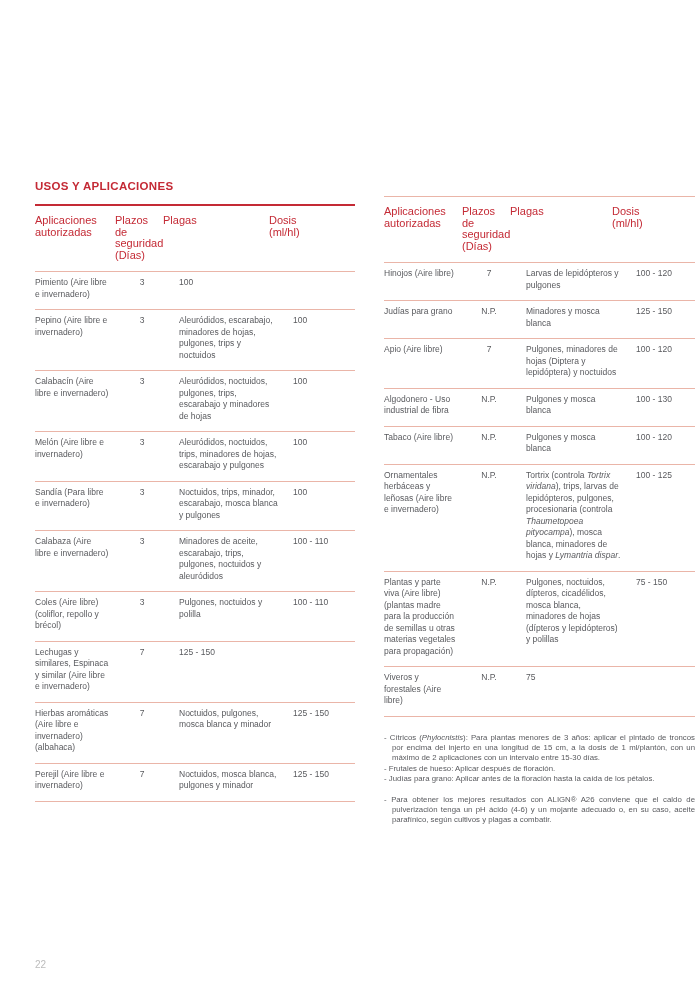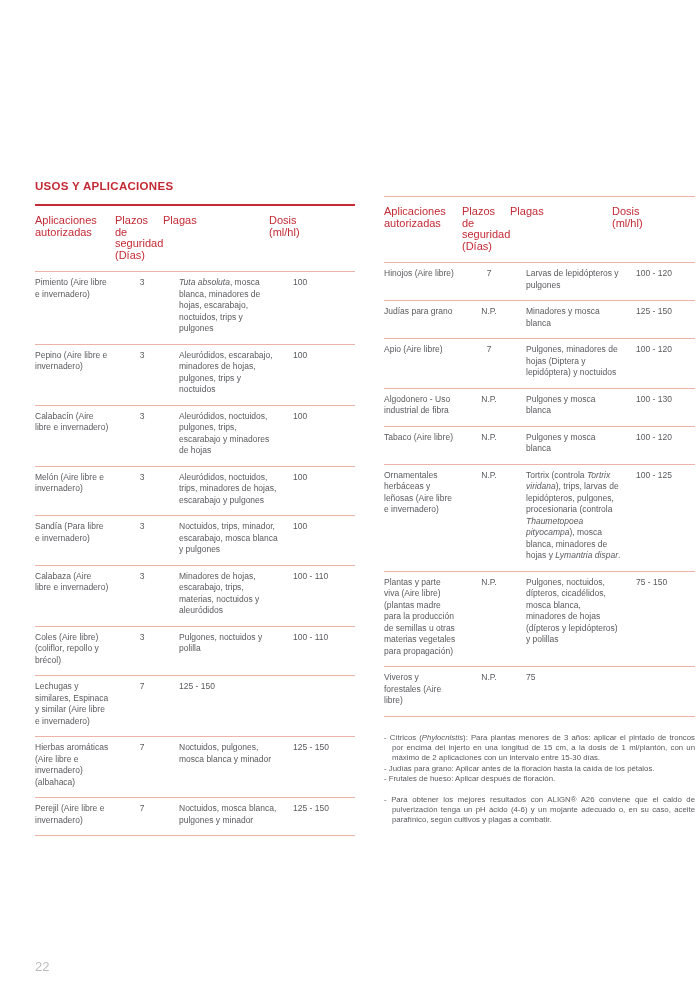--- a/index.html
+++ b/index.html
@@ -27,21 +27,21 @@
   .cell{padding-right:6px;}
   .plazo{text-align:center;padding-right:10px;}
   .thead .plazo{text-align:left;padding-right:0;}
   .dose{text-align:left;padding-right:22px;}
   .block{display:block;}
   i{font-style:italic;}
   .footnotes{margin-top:16px;font-size:7.8px;line-height:10.4px;color:#595a5e;}
   .footnote{padding-left:8px;text-indent:-8px;text-align:justify;}
   .footnote-gap{margin-top:10px;}
   .page-number{
-    position:absolute;left:35px;top:959px;font-size:13px;color:#bcbcbc;
+    position:absolute;left:35px;top:959px;font-size:10px;color:#bcbcbc;
   }
 </style>
 </head>
 <body>
 
 <div class="page">
 
   <div class="col-left">
     <div class="section-title">USOS Y APLICACIONES</div>
 
@@ -52,21 +52,20 @@
       <div class="cell dose">
         <span class="block">Dosis</span>
         <span class="block">(ml/hl)</span>
       </div>
     </div>
 
     <div>
       <div class="row grid-l">
         <div class="cell">Pimiento (Aire libre e invernadero)</div>
         <div class="cell plazo">3</div>
-        <div class="cell"><i>Tuta absoluta</i>, mosca blanca, minadores de hojas, escarabajo, noctuidos, trips y pulgones</div>
         <div class="cell dose">100</div>
       </div>
       <div class="row grid-l">
         <div class="cell">Pepino (Aire libre e invernadero)</div>
         <div class="cell plazo">3</div>
         <div class="cell">Aleuródidos, escarabajo, minadores de hojas, pulgones, trips y noctuidos</div>
         <div class="cell dose">100</div>
       </div>
       <div class="row grid-l">
         <div class="cell">Calabacín (Aire libre e invernadero)</div>
@@ -82,21 +81,21 @@
       </div>
       <div class="row grid-l">
         <div class="cell">Sandía (Para libre e invernadero)</div>
         <div class="cell plazo">3</div>
         <div class="cell">Noctuidos, trips, minador, escarabajo, mosca blanca y pulgones</div>
         <div class="cell dose">100</div>
       </div>
       <div class="row grid-l">
         <div class="cell">Calabaza (Aire libre e invernadero)</div>
         <div class="cell plazo">3</div>
-        <div class="cell">Minadores de hojas, escarabajo, trips, materias, noctuidos y aleuródidos</div>
+        <div class="cell">Minadores de aceite, escarabajo, trips, pulgones, noctuidos y aleuródidos</div>
         <div class="cell dose">100 - 110</div>
       </div>
       <div class="row grid-l">
         <div class="cell">Coles (Aire libre) (coliflor, repollo y brécol)</div>
         <div class="cell plazo">3</div>
         <div class="cell">Pulgones, noctuidos y polilla</div>
         <div class="cell dose">100 - 110</div>
       </div>
       <div class="row grid-l">
         <div class="cell">Lechugas y similares, Espinaca y similar (Aire libre e invernadero)</div>
@@ -176,21 +175,21 @@
       </div>
       <div class="row grid-r">
         <div class="cell">Viveros y forestales (Aire libre)</div>
         <div class="cell plazo">N.P.</div>
         <div class="cell dose">75</div>
       </div>
     </div>
 
     <div class="footnotes">
       <div class="footnote">- Cítricos (<i>Phylocnistis</i>): Para plantas menores de 3 años: aplicar el pintado de troncos por encima del injerto en una longitud de 15 cm, a la dosis de 1 ml/plantón, con un máximo de 2 aplicaciones con un intervalo entre 15-30 días.</div>
+      <div class="footnote">- Frutales de hueso: Aplicar después de floración.</div>
       <div class="footnote">- Judías para grano: Aplicar antes de la floración hasta la caída de los pétalos.</div>
-      <div class="footnote">- Frutales de hueso: Aplicar después de floración.</div>
       <div class="footnote footnote-gap">- Para obtener los mejores resultados con ALIGN® A26 conviene que el caldo de pulverización tenga un pH ácido (4-6) y un mojante adecuado o, en su caso, aceite parafínico, según cultivos y plagas a combatir.</div>
     </div>
   </div>
 
   <div class="page-number">22</div>
 
 </div>
 
 </body></html>

